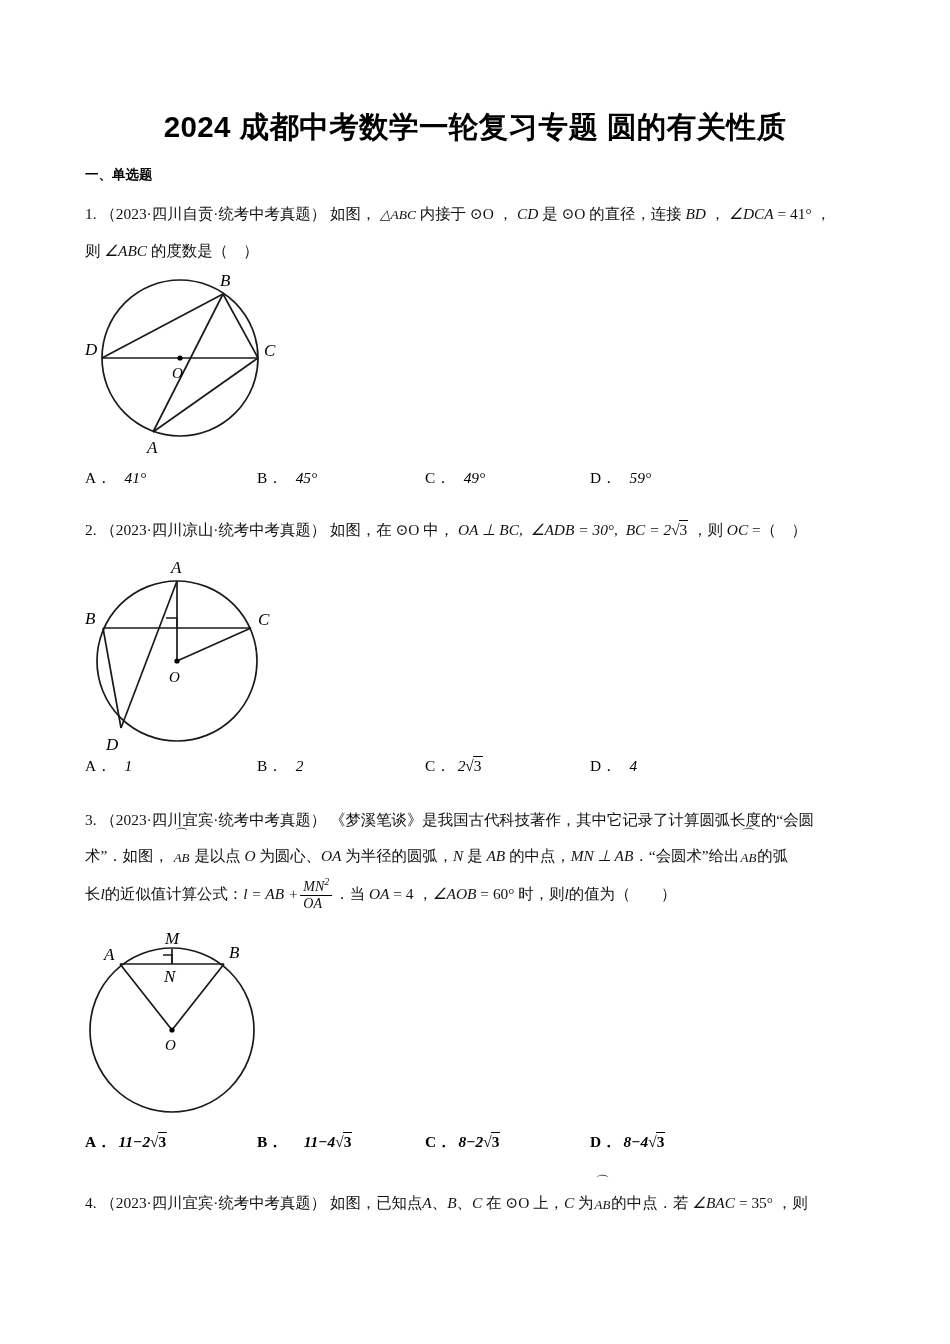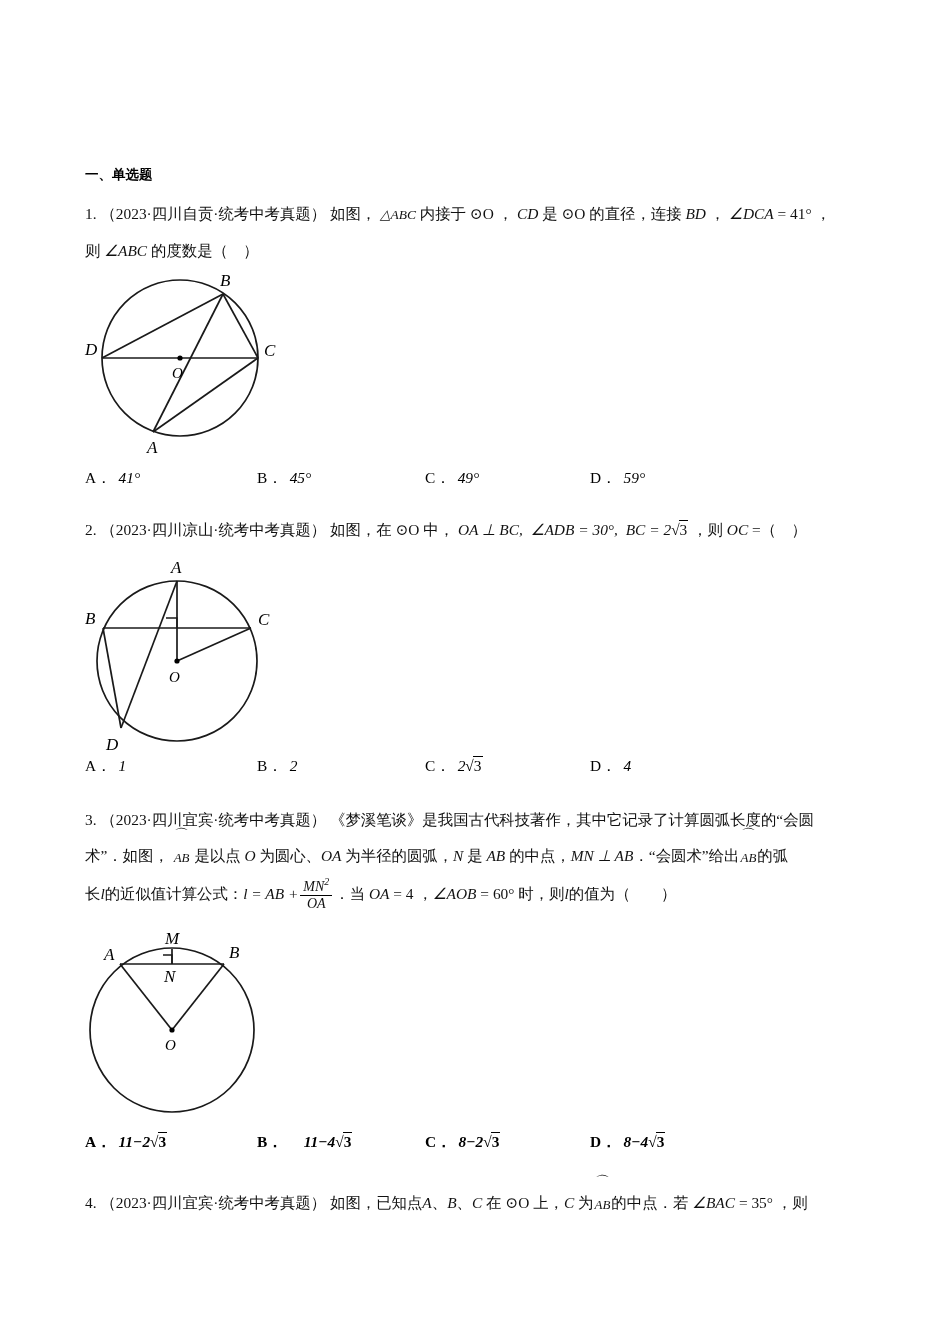--- a/index.html
+++ b/index.html
@@ -96,21 +96,21 @@
     line-height: 8px;
   }
 
   
   .sup { font-size: 10px; vertical-align: 6px; font-style: italic; }
 
   
   .frac {
     display: inline-block;
     vertical-align: middle;
-    text-align: center;
+    text-align: left;
     font-style: italic;
     font-size: 14px;
     line-height: 1.15;
     margin: 0 2px;
     position: relative;
     top: -1px;
   }
   .frac .num { display: block; padding: 0 3px; }
   .frac .den { display: block; padding: 0 3px; border-top: 1px solid #000; }
 
@@ -121,21 +121,21 @@
     width: 800px;
     font-size: 15.4px;
     height: 24px;
   }
   .opt {
     position: absolute;
     top: 0;
     white-space: nowrap;
   }
   .opt .lab { font-style: normal; }
-  .opt .val { font-style: italic; margin-left: 7px; }
+  .opt .val { font-style: italic; margin-left: 13px; }
   .o-a { left: 0px; }
   .o-b { left: 172px; }
   .o-c { left: 340px; text-align: right; }
   .o-d { left: 505px; }
 
   .opts1 { top: 468px; }
   .opts2 { top: 756px; }
   .opts3 { top: 1132px; font-weight: bold; }
 
   
@@ -154,20 +154,21 @@
   svg circle.rim { fill: none; stroke: #1a1a1a; stroke-width: 1.7; }
   svg line.chord { stroke: #1a1a1a; stroke-width: 1.7; }
   svg polyline.ra { fill: none; stroke: #1a1a1a; stroke-width: 1.4; }
   svg circle.dot { fill: #000; }
 </style>
 </head>
 <body>
 
 <div class="page">
 
+  <div class="doc-title">2024 成都中考数学一轮复习专题  圆的有关性质</div>
 
   <div class="section-heading">一、单选题</div>
 
   <div class="question q1">
     <span>1.</span>
     <span>（2023·四川自贡·统考中考真题）</span>
     <span>如图，</span>
     <span class="it" style="font-size:13.5px">△ABC</span>
     <span> 内接于 ⊙O ，</span>
     <span class="it">CD</span>

